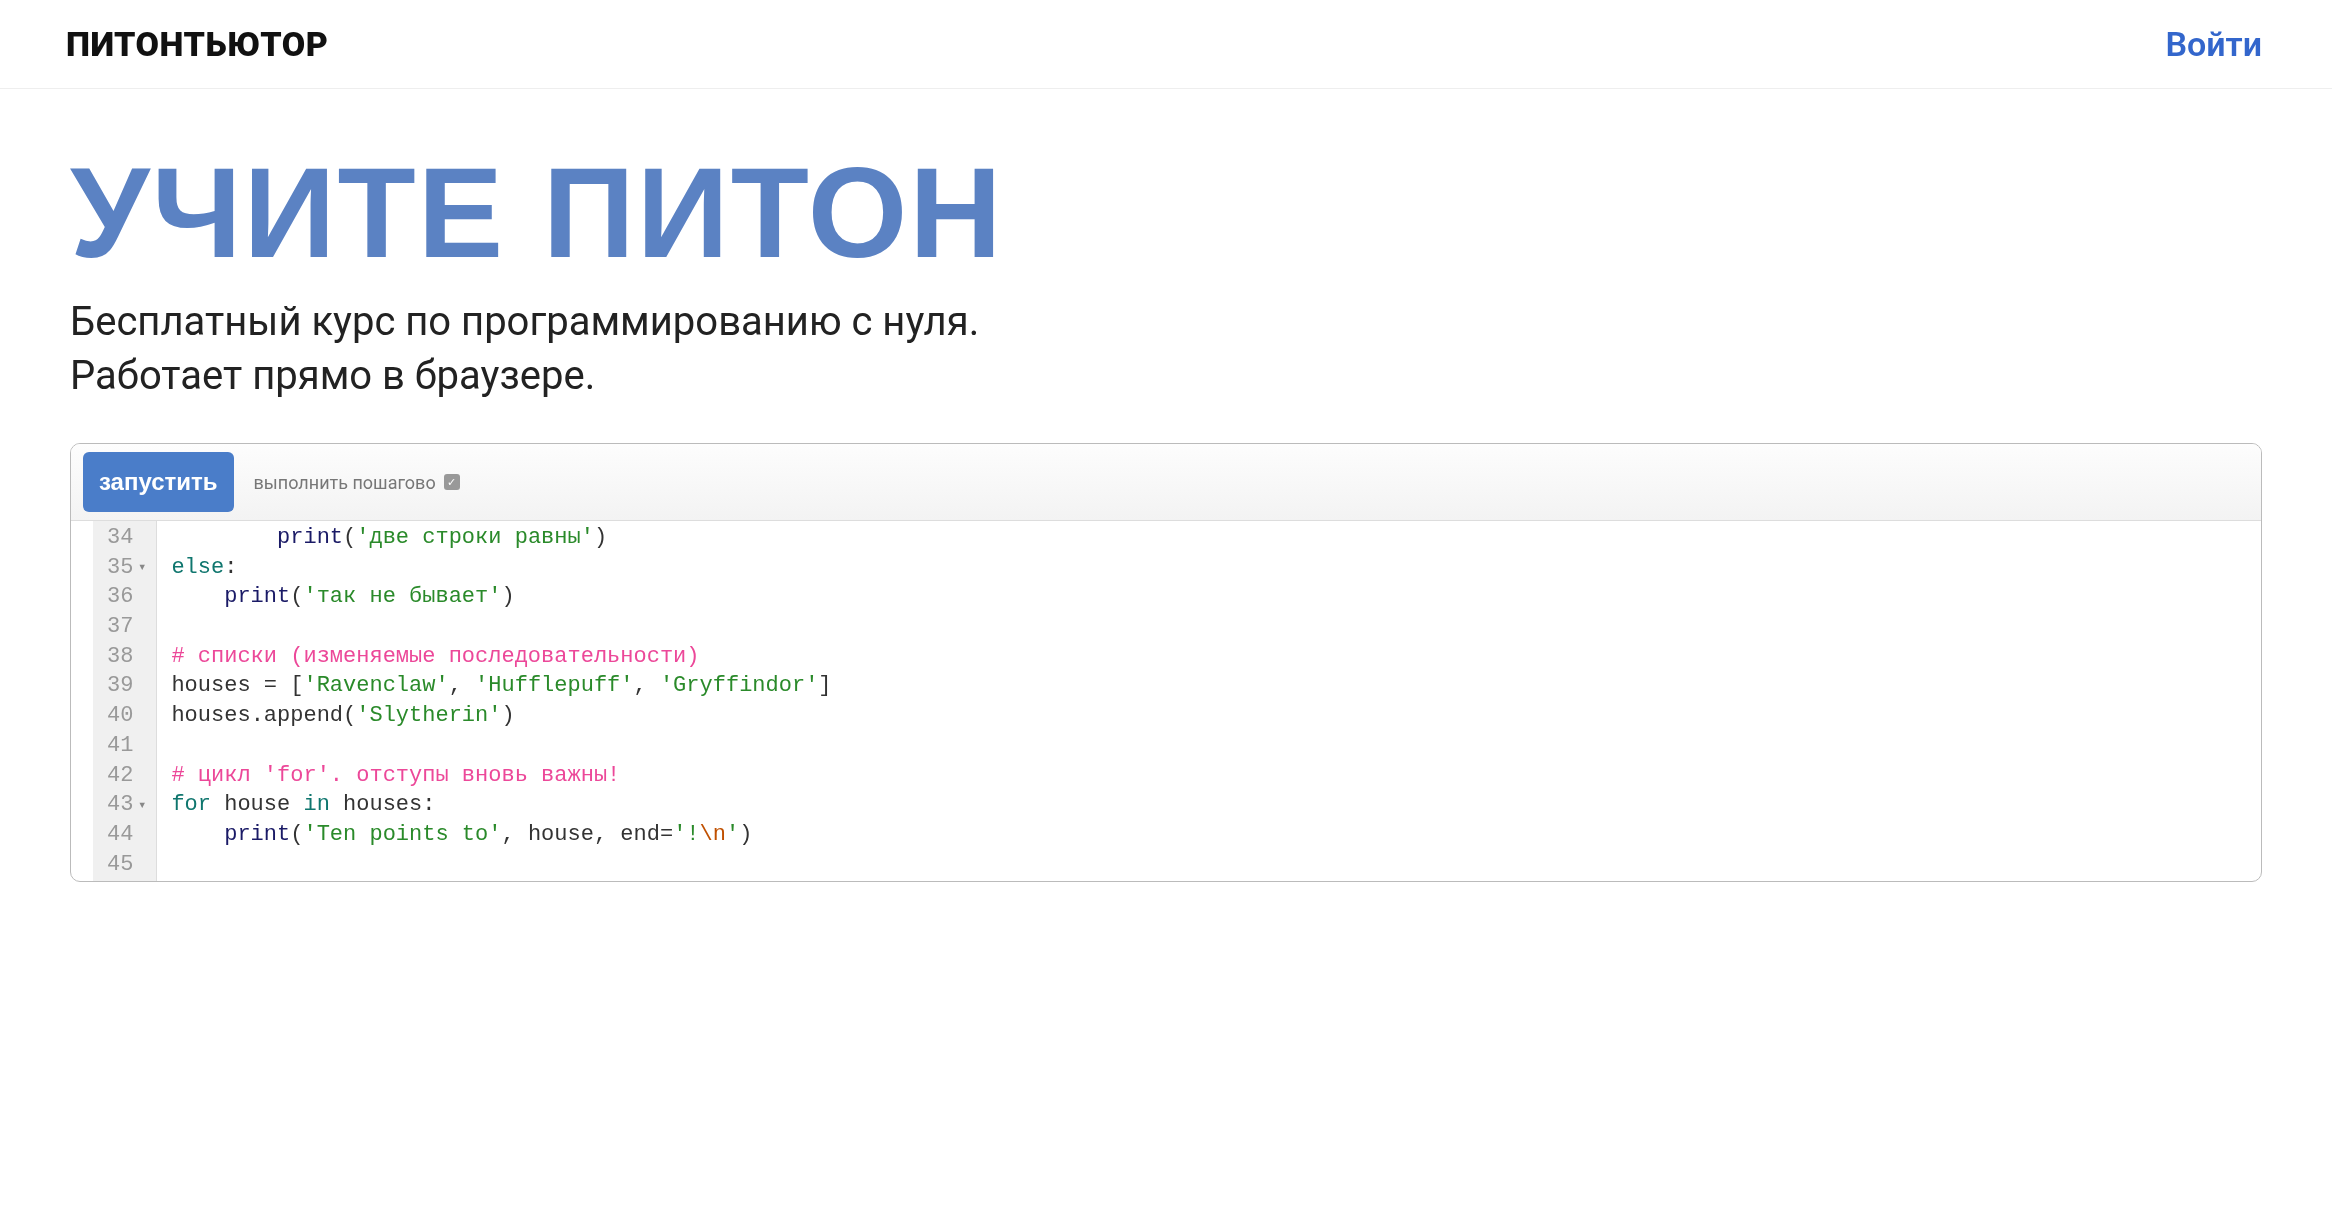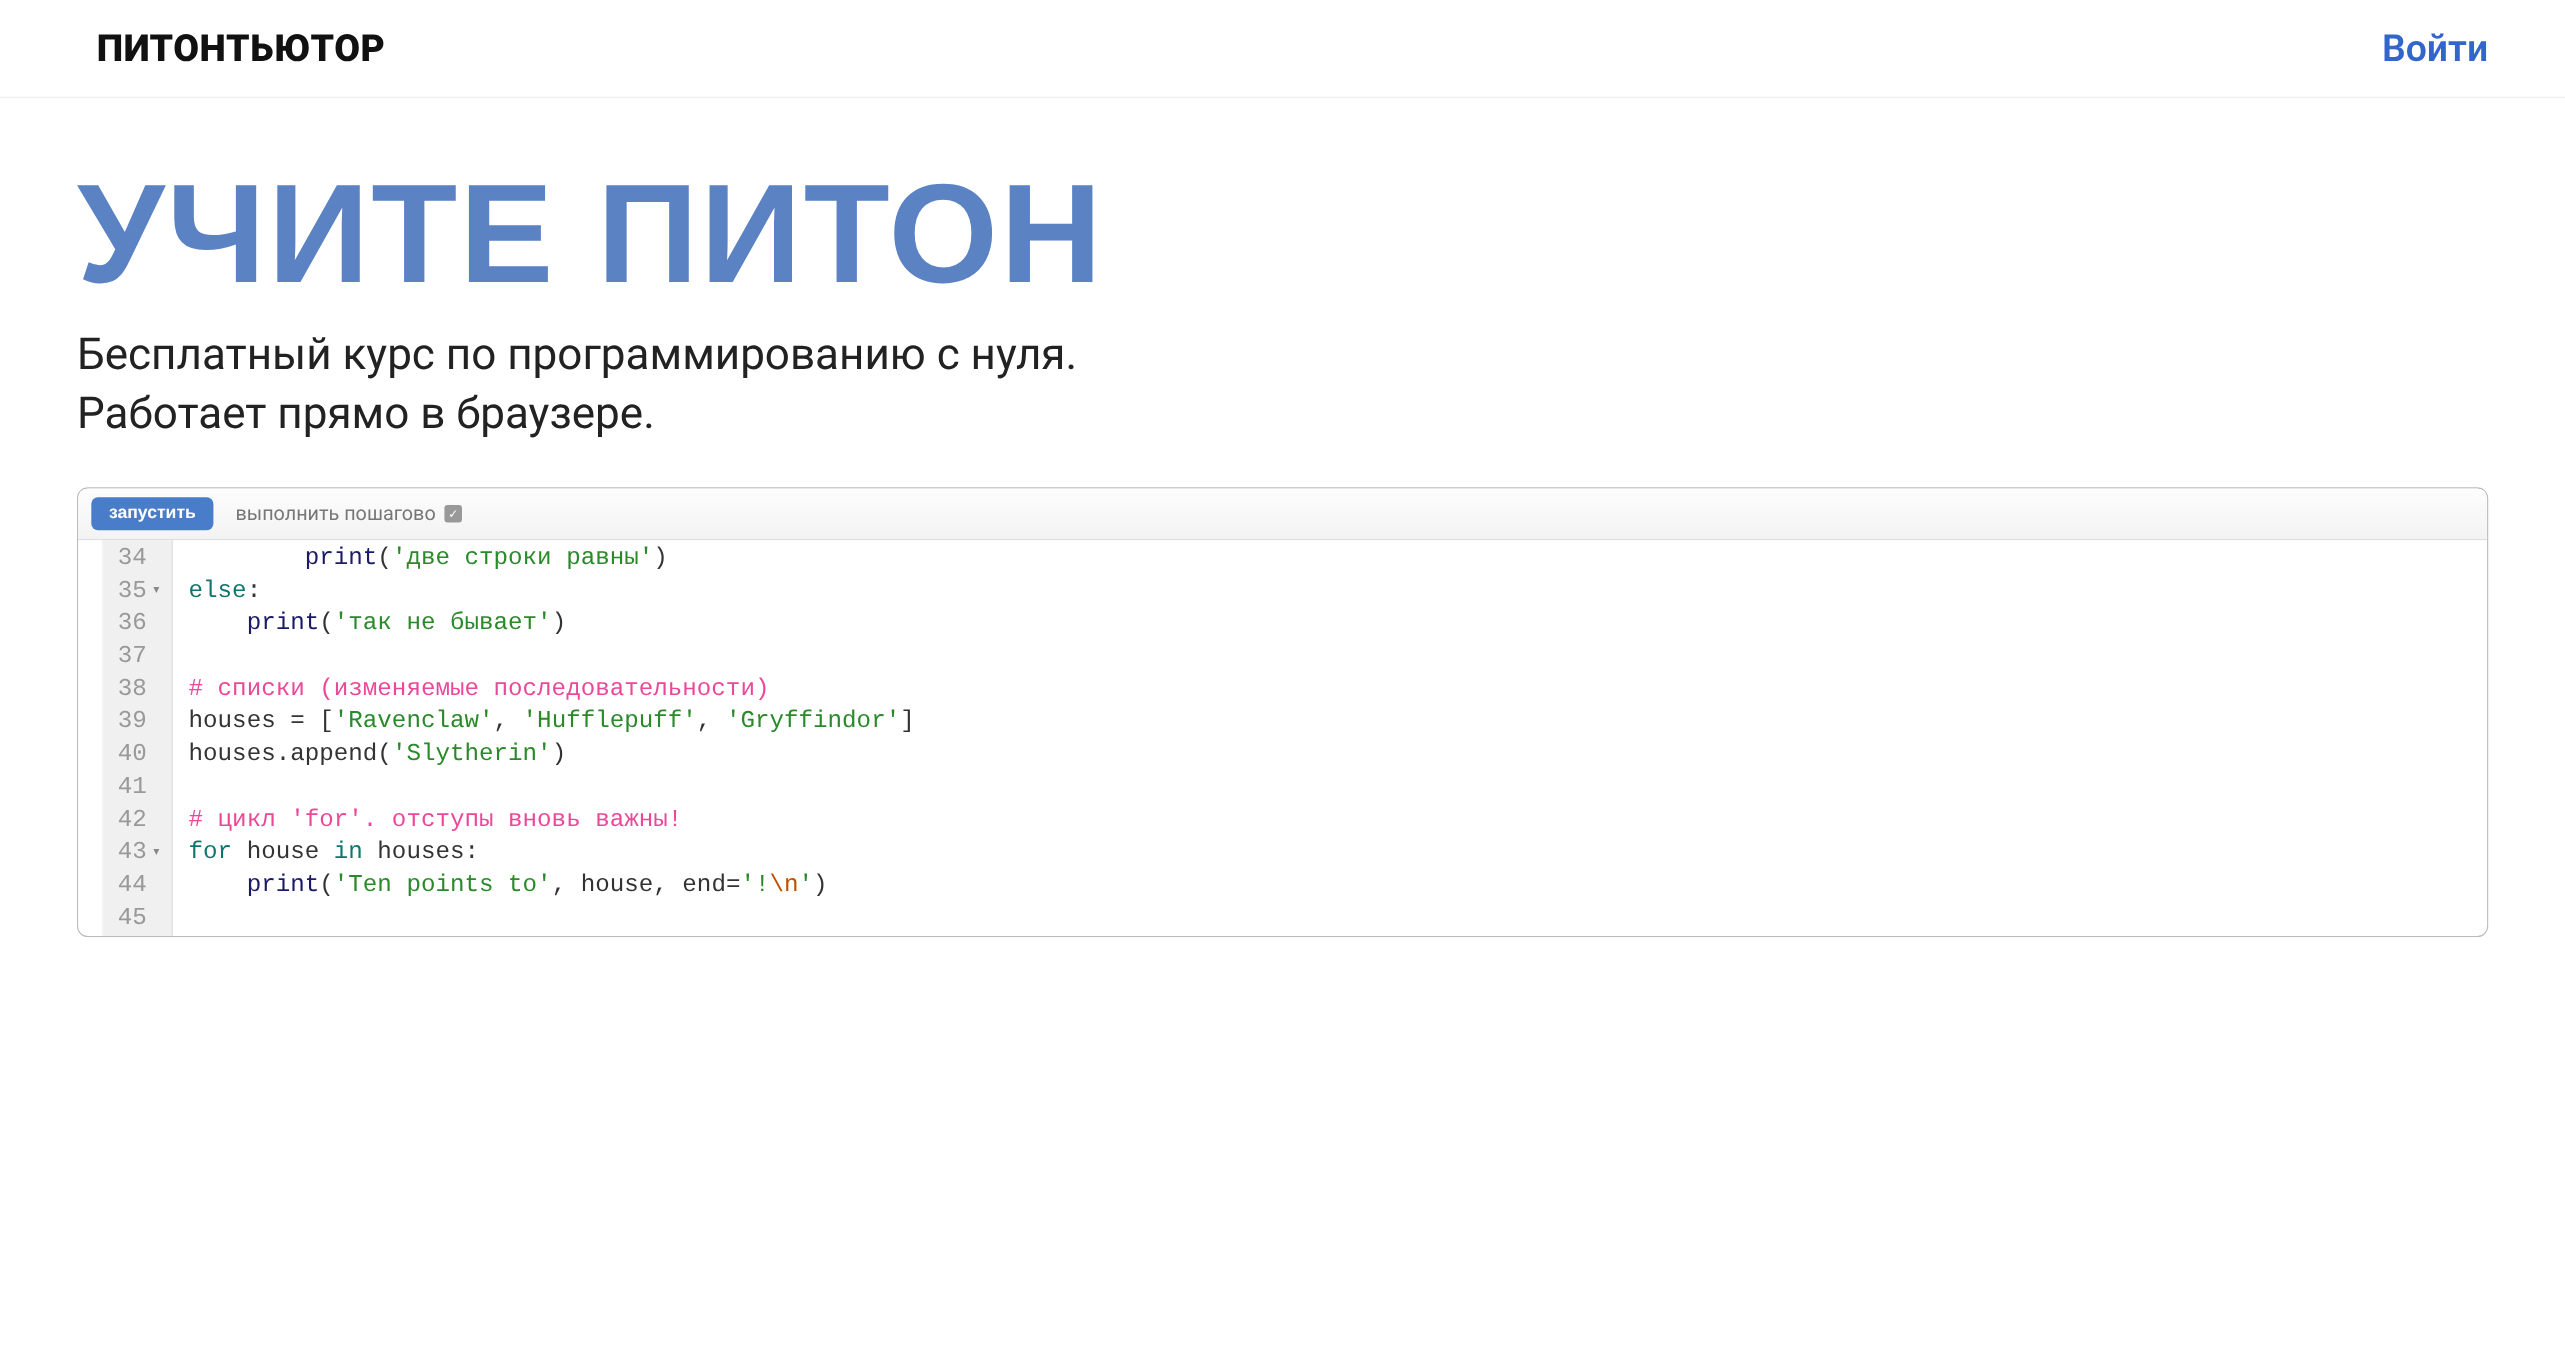--- a/index.html
+++ b/index.html
@@ -5,21 +5,21 @@
   * { margin: 0; padding: 0; box-sizing: border-box; }
   body {
     font-family: -apple-system, BlinkMacSystemFont, "Segoe UI", Roboto, Helvetica, Arial, sans-serif;
     background: #fff;
     color: #111;
   }
   header {
     display: flex;
     justify-content: space-between;
     align-items: center;
-    padding: 24px 70px 24px 88px;
+    padding: 24px 70px 24px 66px;
     border-bottom: 1px solid #eee;
   }
   .logo {
     font-weight: 900;
     font-size: 34px;
     letter-spacing: 0.5px;
     text-transform: uppercase;
     color: #111;
   }
   .login-link {
@@ -60,22 +60,22 @@
     border-bottom: 1px solid #ddd;
     padding: 8px 12px;
     display: flex;
     align-items: center;
     gap: 20px;
   }
   .run-button {
     background: #4a7dc9;
     color: #fff;
     font-weight: 700;
-    font-size: 16px;
-    padding: 6px 16px;
+    font-size: 24px;
+    padding: 16px 16px;
     border: none;
     border-radius: 6px;
     cursor: pointer;
     text-transform: lowercase;
   }
   .step-run {
     display: flex;
     align-items: center;
     gap: 8px;
     color: #777;

